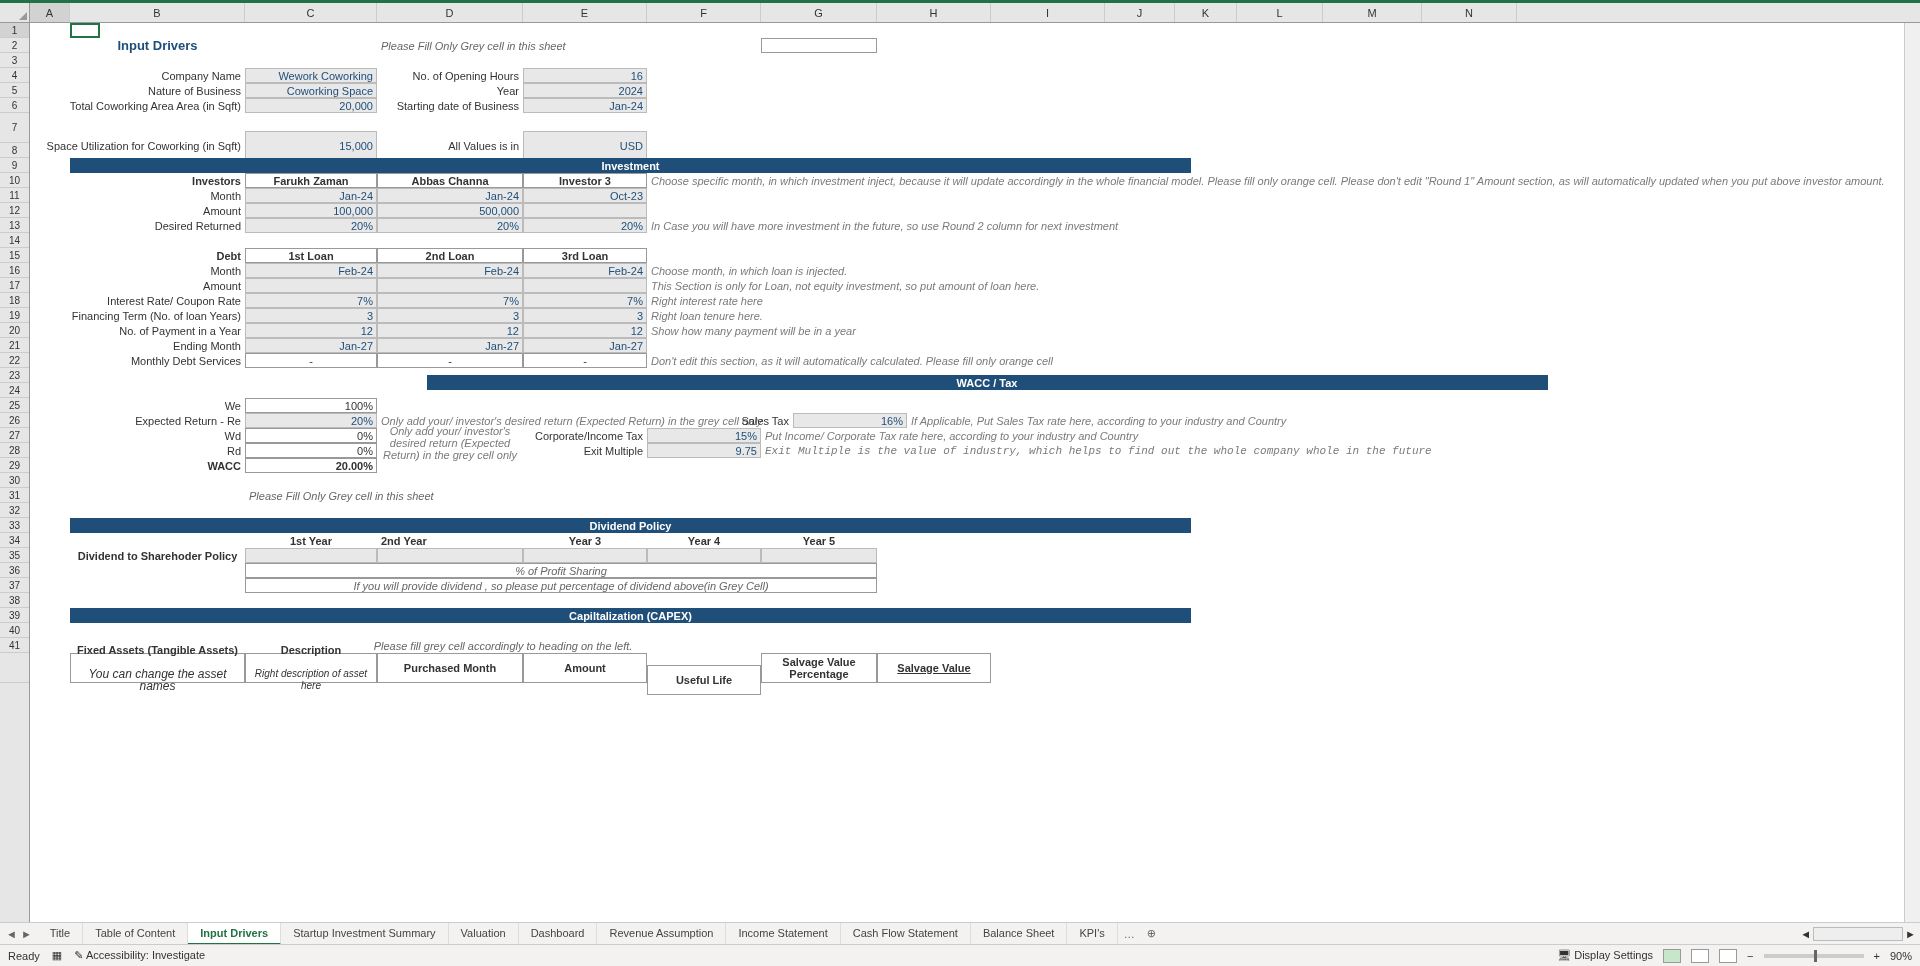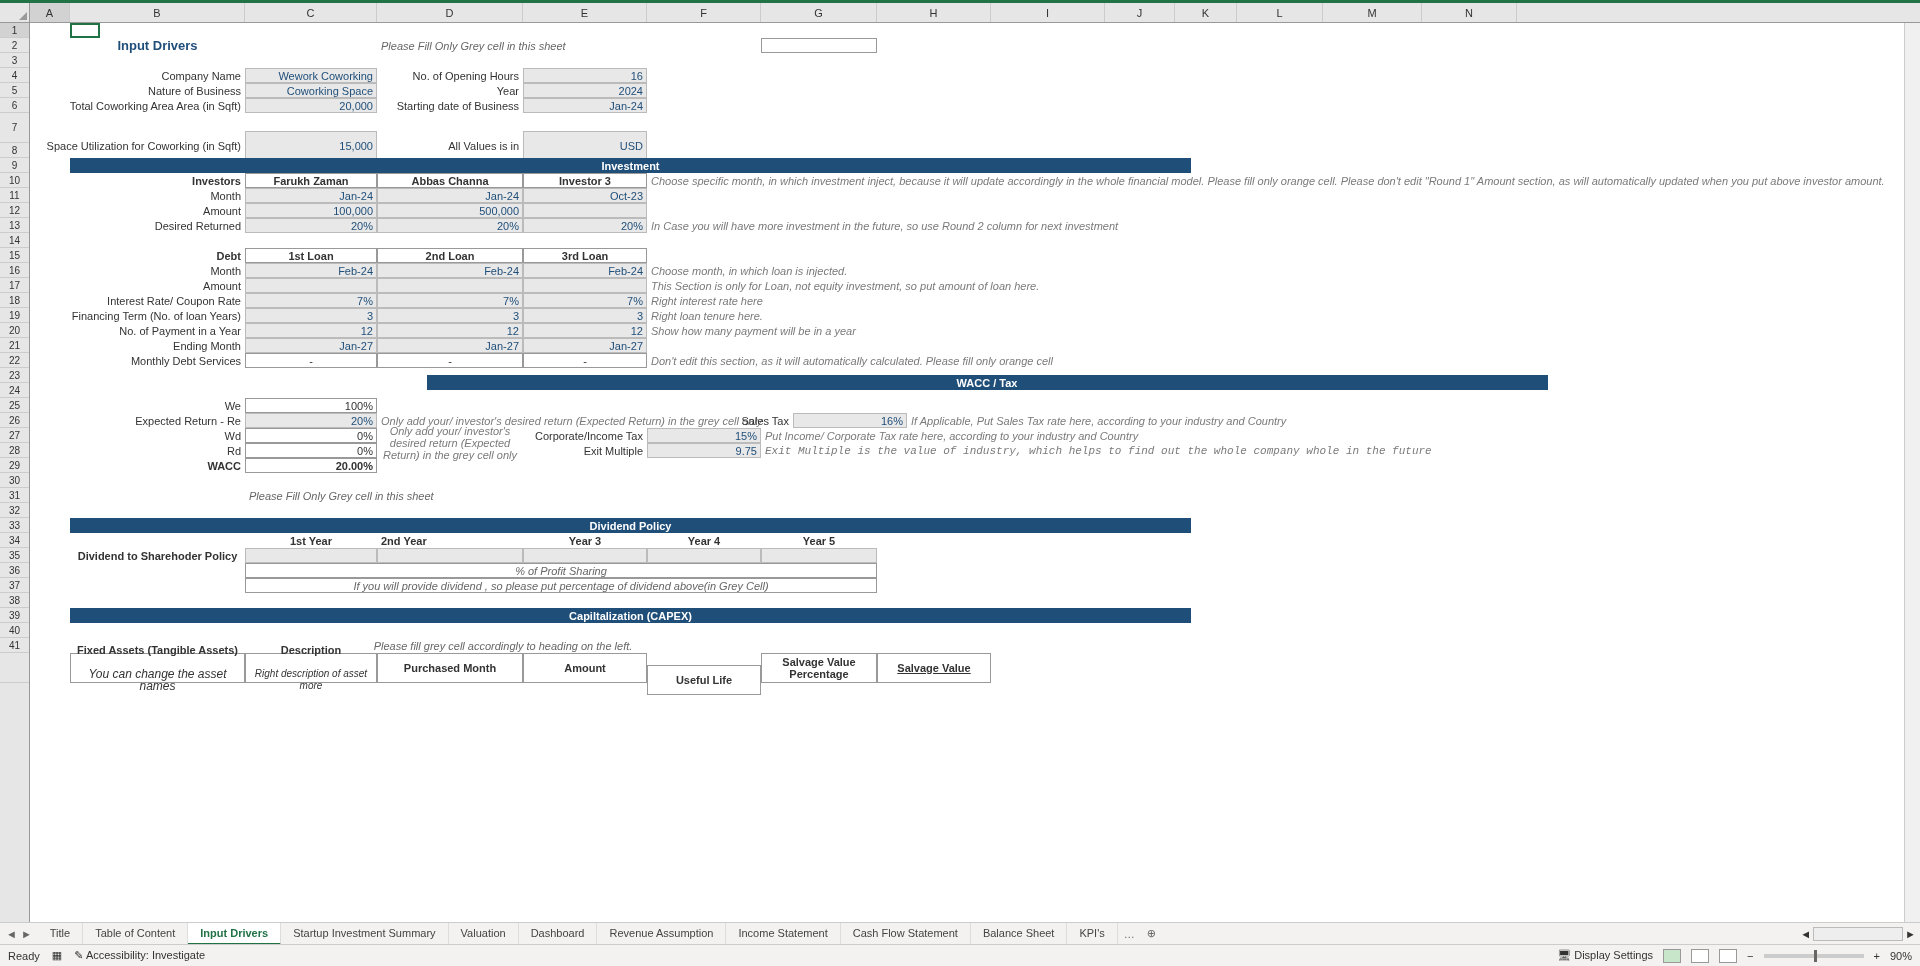--- a/index.html
+++ b/index.html
@@ -364,21 +364,21 @@
           <div class="row tall" style="top: 630px;">
             <div class="c cA"></div>
             <div class="c cB outline center" style="flex-direction: column; white-space: normal; text-align: center; line-height: 12px;">
               <b>Fixed Assets (Tangible Assets)</b>
               <br>
               <i style="font-size:12px">You can change the asset names</i>
             </div>
             <div class="c cC outline center" style="flex-direction: column; white-space: normal; text-align: center; line-height: 12px;">
               <b>Description</b>
               <br>
-              <i style="font-size:10px">Right description of asset more</i>
+              <i style="font-size:10px">Right description of asset here</i>
             </div>
             <div class="c cD outline center" style="flex-direction: column; white-space: normal; text-align: center; line-height: 12px;">
               <b>Purchased  Month</b>
             </div>
             <div class="c cE outline center" style="flex-direction: column; white-space: normal; text-align: center; line-height: 12px;">
               <b>Amount</b>
             </div>
             <div class="c cF outline center" style="flex-direction: column; white-space: normal; text-align: center; line-height: 12px; margin-top: 12px;">
               <b>Useful Life</b>
             </div>

